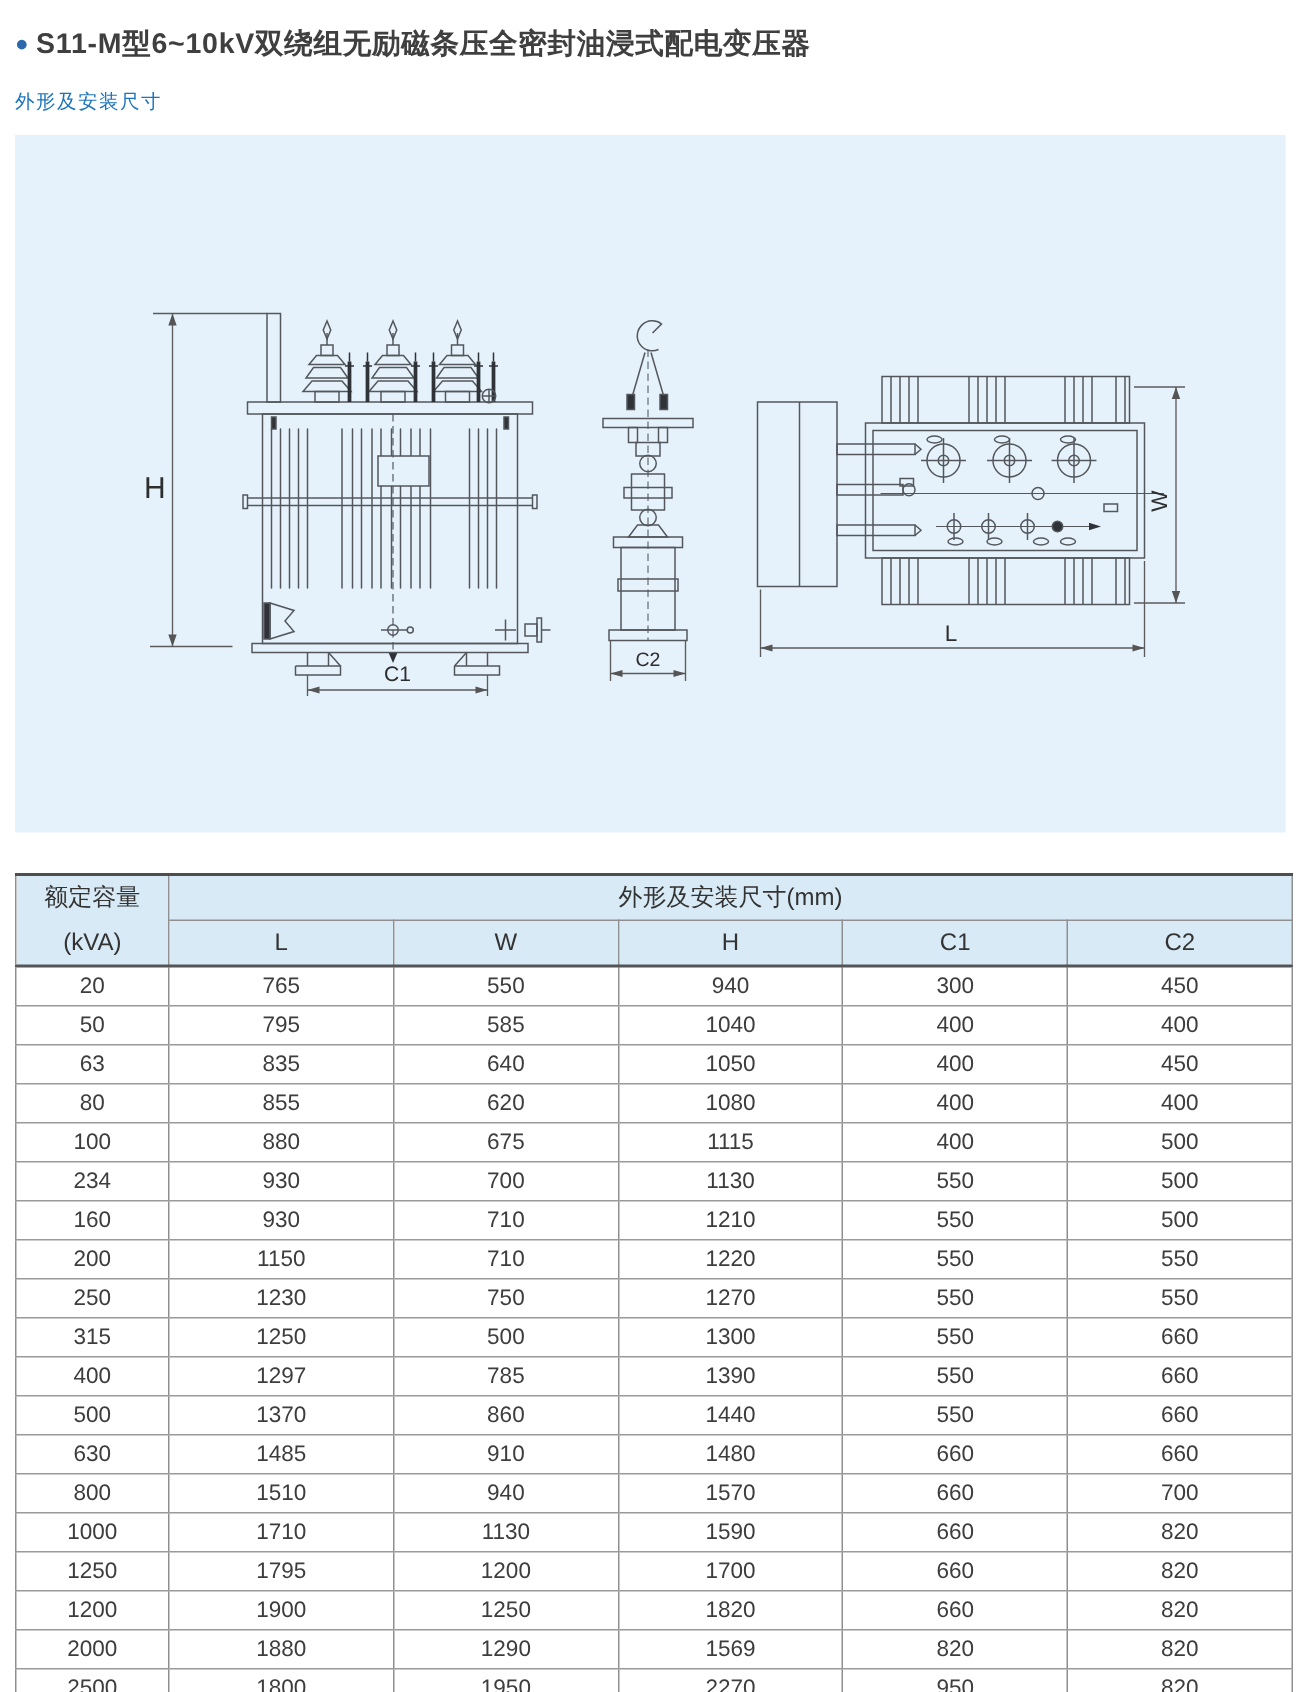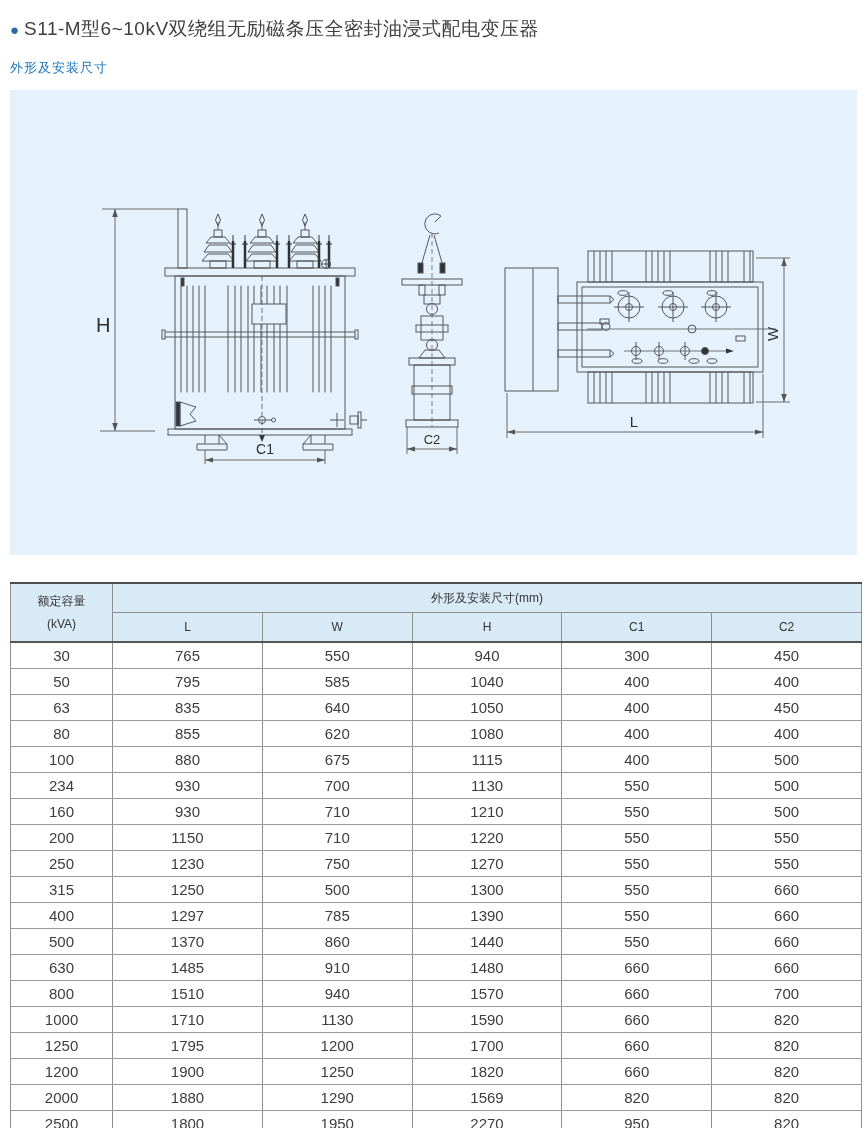--- a/index.html
+++ b/index.html
@@ -1,29 +1,29 @@
 <!DOCTYPE html>
 <html><head>
 <meta charset="utf-8">
 <style>
   html,body{margin:0;padding:0;background:#fff;}
   body{width:867px;font-family:"Liberation Sans","DejaVu Sans",sans-serif;color:#3d3d3d;}
   .wrap{padding:16px 7px 0 10px;}
   .title-line{display:flex;align-items:center;gap:5px;}
   .bullet{color:#2b67ab;font-size:15px;line-height:1;}
-  .page-title{font-size:19px;font-weight:normal;color:#3f3f3f;letter-spacing:.5px;text-align:right;}
+  .page-title{font-size:19px;font-weight:bold;color:#3f3f3f;letter-spacing:.5px;text-align:right;}
   .section-title{margin-top:17px;font-size:13px;color:#1a74bd;letter-spacing:1px;}
   .diagram-box{margin-top:13px;width:847px;height:465px;background:#e5f2fb;}
   svg{display:block;font-family:inherit;}
   svg text{fill:#2e2e2e;}
   table.spec{margin-top:27px;width:852px;border-collapse:collapse;table-layout:fixed;
     border-top:2px solid #4e4e4e;border-bottom:2px solid #4e4e4e;}
   table.spec th,table.spec td{border:1px solid #8f8f8f;text-align:center;padding:0;
     font-weight:normal;color:#3d3d3d;overflow:hidden;white-space:nowrap;}
-  table.spec thead th{background:#d8eaf6;font-size:12px;height:28px;color:#333;}
+  table.spec thead th{background:#d8eaf6;font-size:16px;height:28px;color:#333;}
   table.spec thead tr.sub th{border-top:1px solid #5a5a5a;}
   table.spec thead th.cap{line-height:1.85;}
   table.spec tbody td{background:#fff;font-size:15px;height:25px;border-color:#9a9a9a;}
   table.spec tbody tr td{border-left:1px solid #8f8f8f;border-right:1px solid #8f8f8f;}
   table.spec thead{border-bottom:2px solid #555;}
 </style>
 </head>
 <body>
 
 <div class="wrap">
@@ -267,21 +267,21 @@
       <tr class="sub">
         <th>L</th>
         <th>W</th>
         <th>H</th>
         <th>C1</th>
         <th>C2</th>
       </tr>
     </thead>
     <tbody>
   <tr>
-    <td>30</td>
+    <td>20</td>
     <td>765</td>
     <td>550</td>
     <td>940</td>
     <td>300</td>
     <td>450</td>
   </tr>
 
   <tr>
     <td>50</td>
     <td>795</td>

